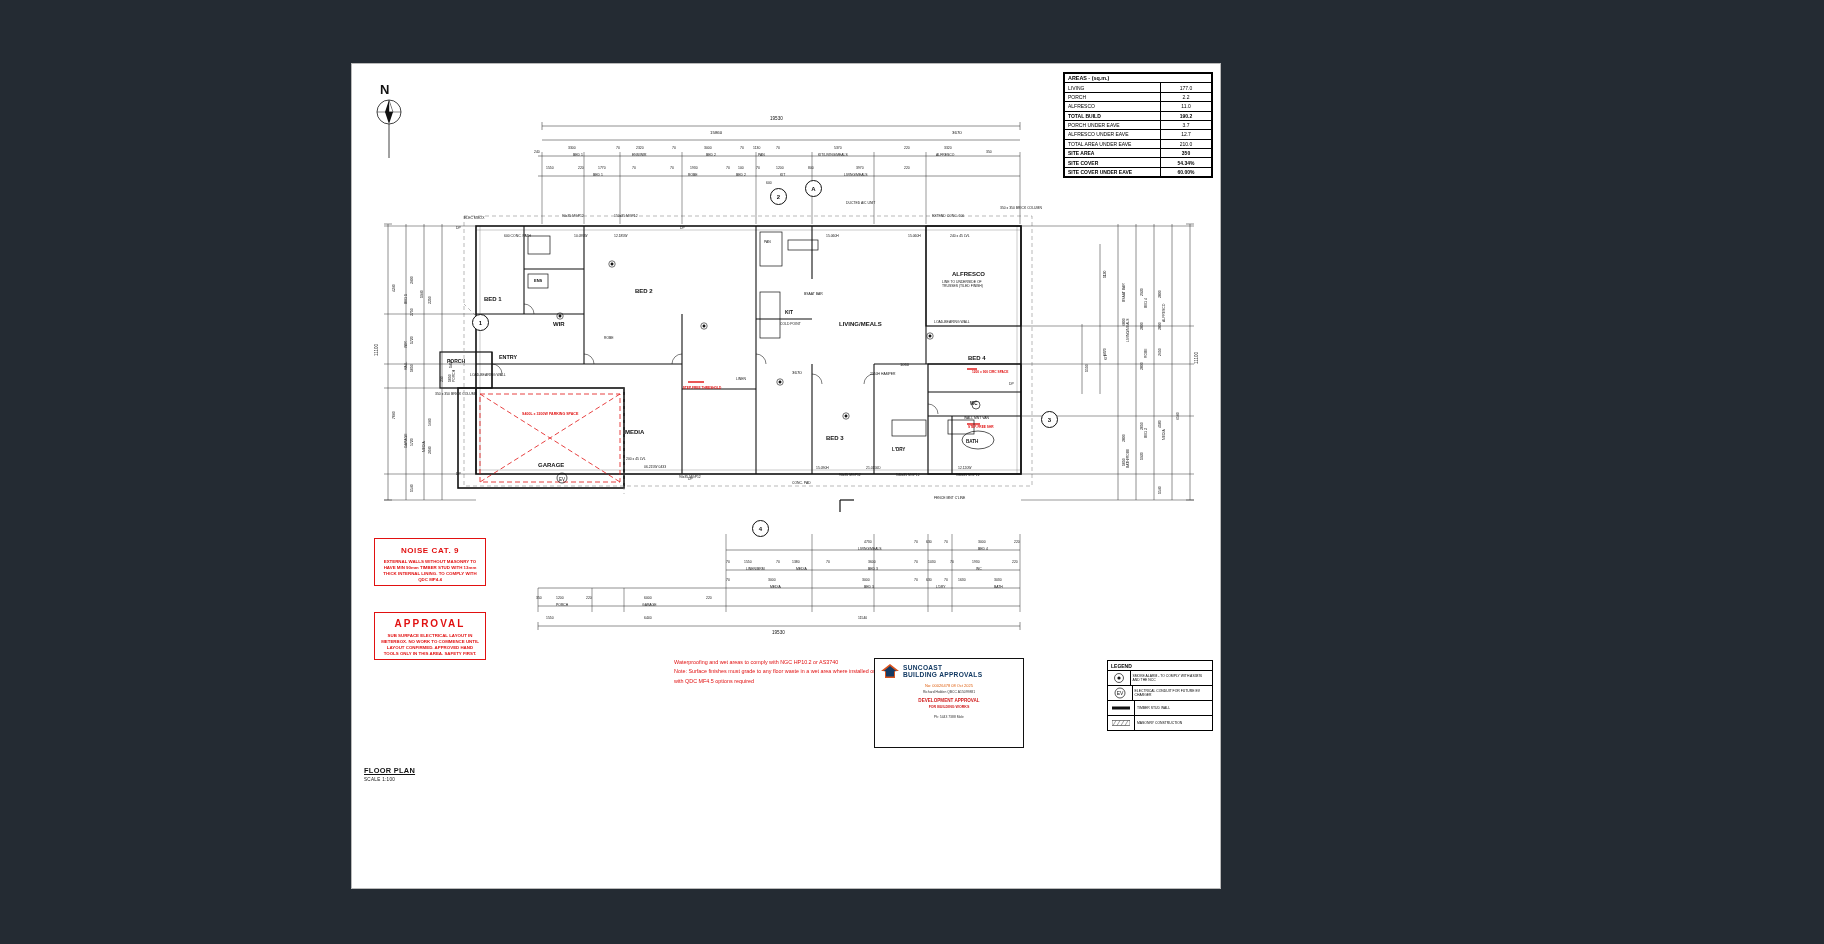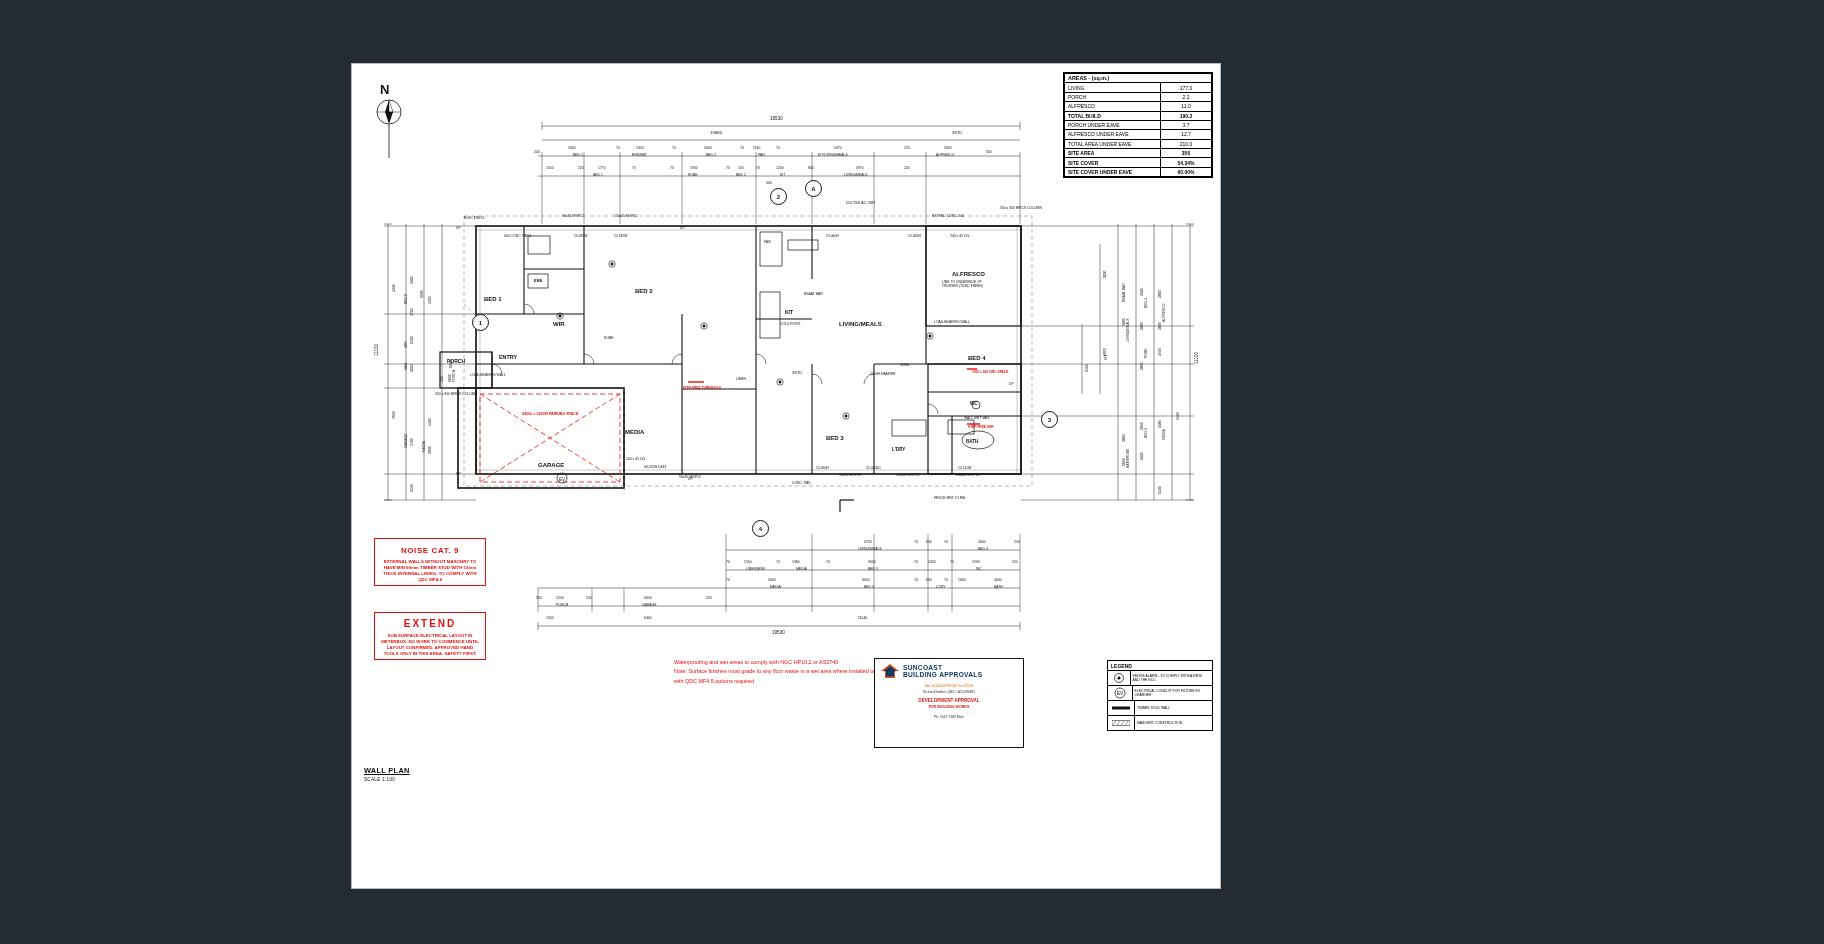--- a/index.html
+++ b/index.html
@@ -531,21 +531,21 @@
   <div class="tinylabel" style="left:810px;top:258px;transform:rotate(-90deg);transform-origin:left top;">ALFRESCO</div>
   <div class="tinylabel" style="left:770px;top:238px;transform:rotate(-90deg);transform-origin:left top;">BSAAT BAR</div>
   <div class="tinylabel" style="left:752px;top:296px;transform:rotate(-90deg);transform-origin:left top;">KIT</div>
 
   <div class="notebox" style="left:22px;top:474px;width:110px;">
     <div class="title" style="font-size:8px;margin-top:-6px;background:#fff;display:inline-block;padding:0 4px;">NOISE CAT. 9</div>
     <div class="body">EXTERNAL WALLS WITHOUT MASONRY TO HAVE MIN 90mm TIMBER STUD WITH 13mm THICK INTERNAL LINING. TO COMPLY WITH QDC MP4.4</div>
   </div>
 
   <div class="notebox" style="left:22px;top:548px;width:110px;">
-    <div class="title" style="font-size:10px;margin-top:-7px;background:#fff;display:inline-block;padding:0 5px;letter-spacing:2px;">EXTEND</div>
+    <div class="title" style="font-size:10px;margin-top:-7px;background:#fff;display:inline-block;padding:0 5px;letter-spacing:2px;">APPROVAL</div>
     <div class="body">SUB SURFACE ELECTRICAL LAYOUT IN METERBOX. NO WORK TO COMMENCE UNTIL LAYOUT CONFIRMED. APPROVED HAND TOOLS ONLY IN THIS AREA. SAFETY FIRST.</div>
   </div>
 
   <div class="wpnote" style="white-space:pre-line;">Waterproofing and wet areas to comply with NGC HP10.2 or AS3740
 Note: Surface finishes must grade to any floor waste in a wet area where installed or compliance with QDC MF4.5 options required</div>
 
   <div class="stamp">
     <div class="logoRow">
       <div class="logoMark">
         <svg width="18" height="14">
@@ -601,17 +601,17 @@
           <line x1="5" y1="6.5" x2="8" y2="1.5" stroke="#111" stroke-width=".4"></line>
           <line x1="9" y1="6.5" x2="12" y2="1.5" stroke="#111" stroke-width=".4"></line>
           <line x1="13" y1="6.5" x2="16" y2="1.5" stroke="#111" stroke-width=".4"></line>
         </svg>
       </div>
       <div class="lbl">MASONRY CONSTRUCTION</div>
     </div>
   </div>
 
   <div class="fp-title">
-    <div class="t1">WALL PLAN</div>
+    <div class="t1">FLOOR PLAN</div>
     <div class="t2">SCALE   1:100</div>
   </div>
 
 </div>
 
 </body></html>

